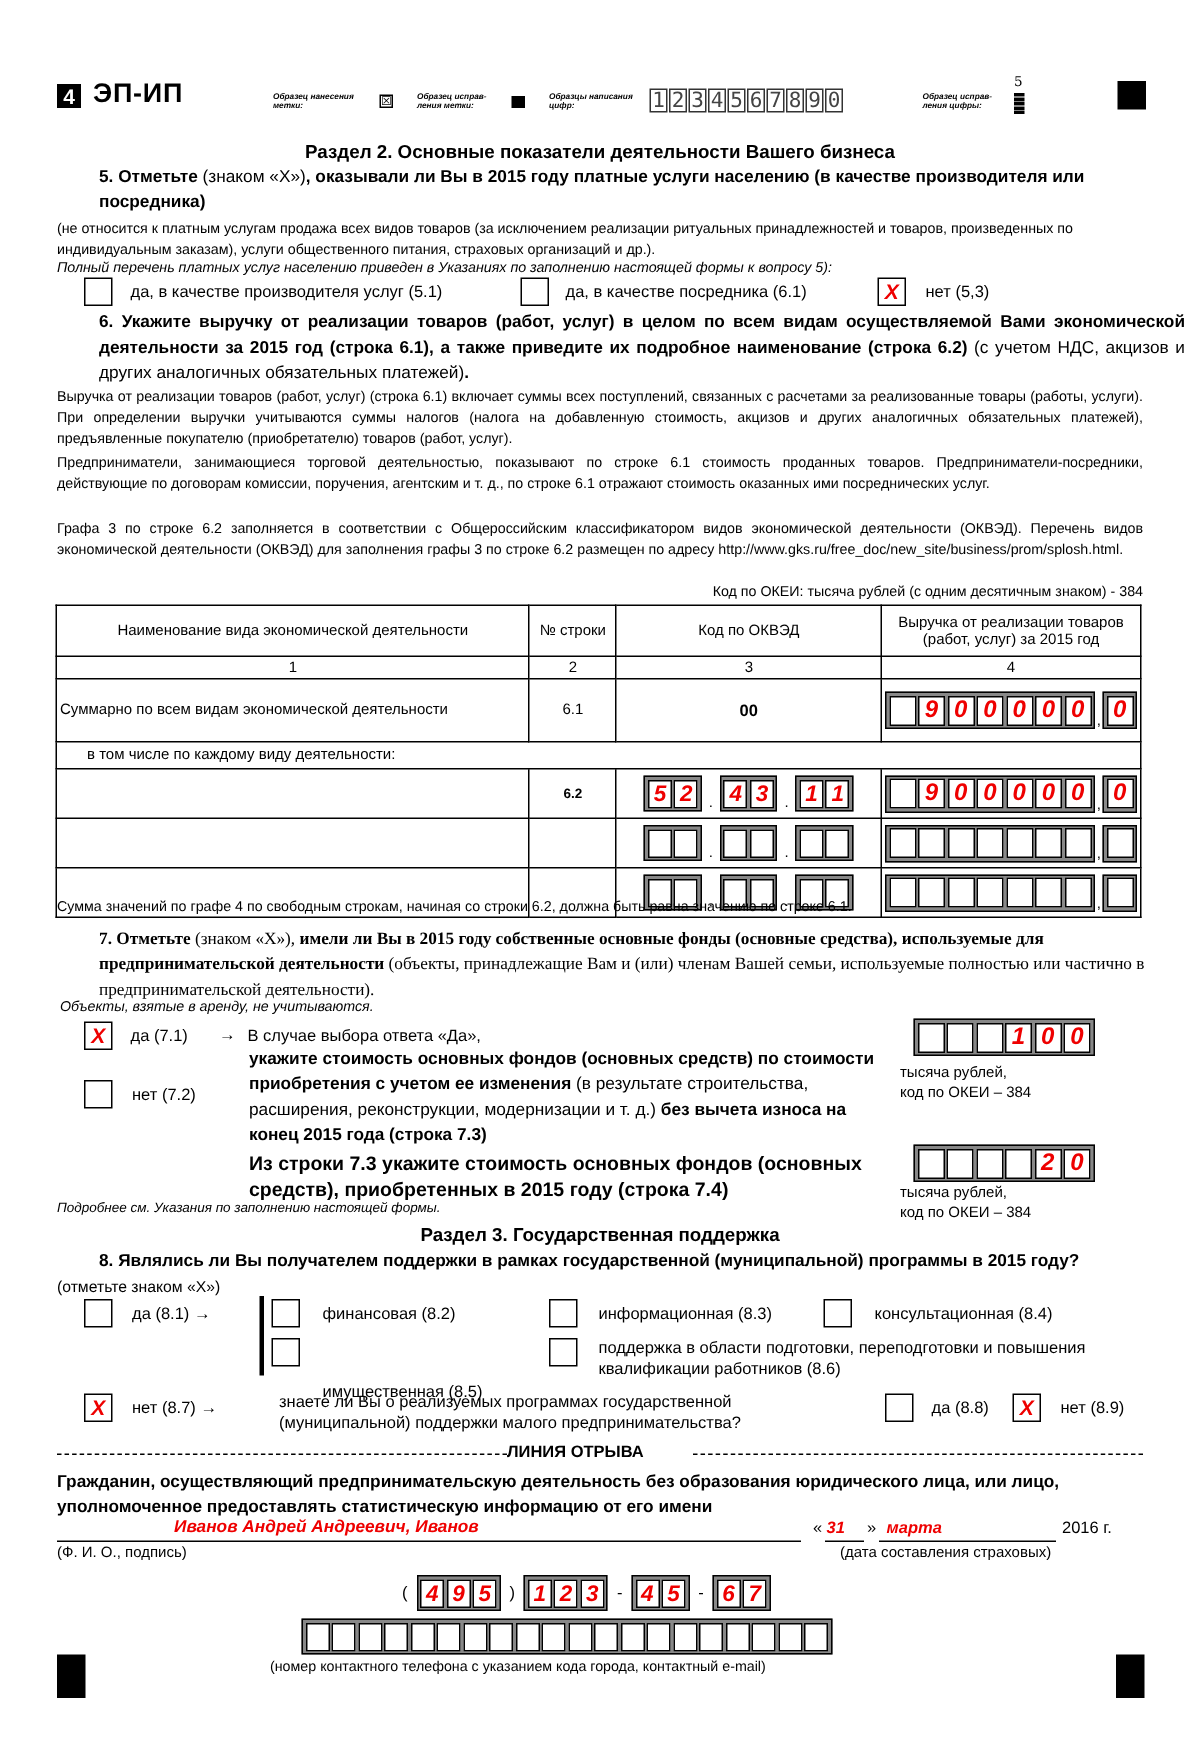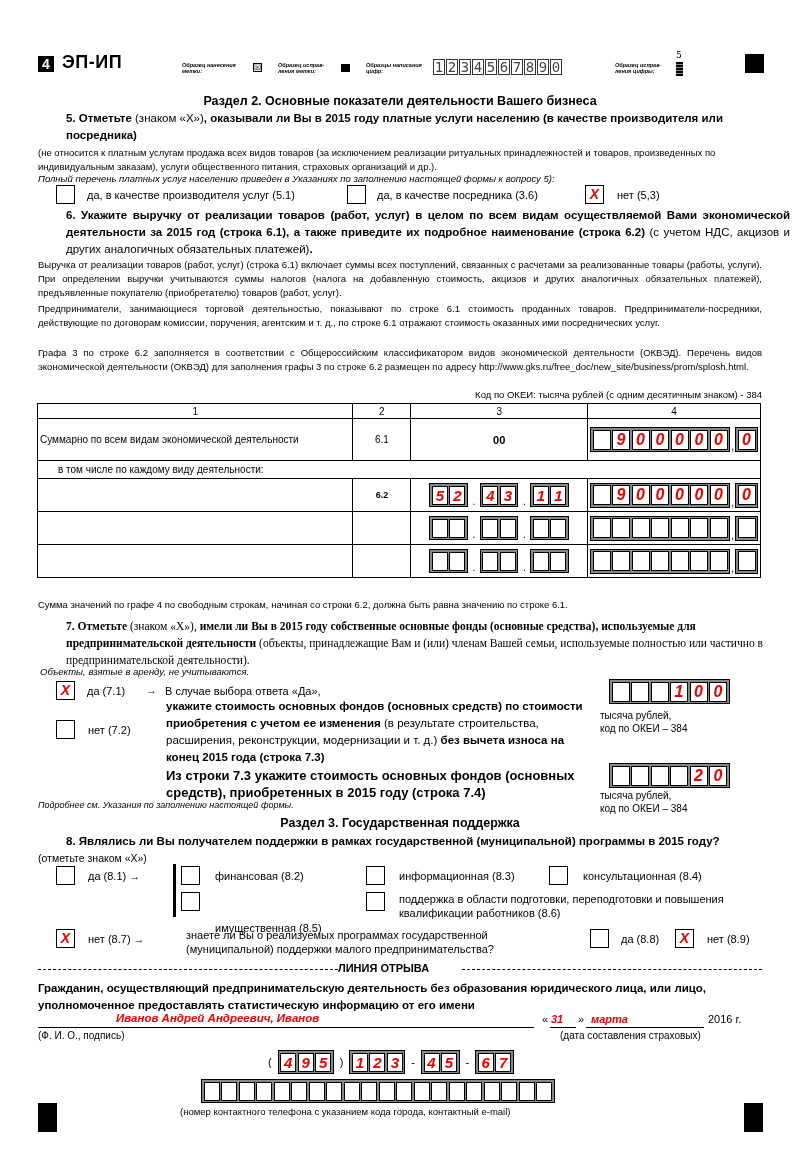--- a/index.html
+++ b/index.html
@@ -69,40 +69,46 @@
 
 <div class="q" style="top:110px;">
   <span class="b">5. Отметьте</span><span> (знаком «Х»)</span><span class="b">, оказывали ли Вы в 2015 году платные услуги населению (в качестве производителя или посредника)</span>
 </div>
 <div class="small" style="top:146px;">(не относится к платным услугам продажа всех видов товаров (за исключением реализации ритуальных принадлежностей и товаров, произведенных по индивидуальным заказам), услуги общественного питания, страховых организаций и др.).</div>
 <div class="small it" style="top:172px;">Полный перечень платных услуг населению приведен в Указаниях по заполнению настоящей формы к вопросу 5):</div>
 
 <div class="cb" style="left:56px;top:185px;"></div>
 <div class="lbl" style="left:87px;top:188px;">да, в качестве производителя услуг (5.1)</div>
 <div class="cb" style="left:347px;top:185px;"></div>
-<div class="lbl" style="left:377px;top:188px;">да, в качестве посредника (3.6)</div>
+<div class="lbl" style="left:377px;top:188px;">да, в качестве посредника (6.1)</div>
 <div class="cb checked" style="left:585px;top:185px;">X</div>
 <div class="lbl" style="left:617px;top:188px;">нет (5,3)</div>
 
 <div class="q justify" style="top:207px;">
   <span class="b">6. Укажите выручку от реализации товаров (работ, услуг) в целом по всем видам осуществляемой Вами экономической деятельности за 2015 год (строка 6.1), а также приведите их подробное наименование (строка 6.2)</span><span> (с учетом НДС, акцизов и других аналогичных обязательных платежей)</span><span class="b">.</span>
 </div>
 <div class="small justify" style="top:258px;">Выручка от реализации товаров (работ, услуг) (строка 6.1) включает суммы всех поступлений, связанных с расчетами за реализованные товары (работы, услуги). При определении выручки учитываются суммы налогов (налога на добавленную стоимость, акцизов и других аналогичных обязательных платежей), предъявленные покупателю (приобретателю) товаров (работ, услуг).</div>
 <div class="small justify" style="top:302px;">Предприниматели, занимающиеся торговой деятельностью, показывают по строке 6.1 стоимость проданных товаров. Предприниматели-посредники, действующие по договорам комиссии, поручения, агентским и т. д., по строке 6.1 отражают стоимость оказанных ими посреднических услуг.</div>
 <div class="small justify" style="top:346px;">Графа 3 по строке 6.2 заполняется в соответствии с Общероссийским классификатором видов экономической деятельности (ОКВЭД). Перечень видов экономической деятельности (ОКВЭД) для заполнения графы 3 по строке 6.2 размещен по адресу http://www.gks.ru/free_doc/new_site/business/prom/splosh.html.</div>
 <div class="abs" style="right:38px;top:389px;font-size:9.5px;">Код по ОКЕИ: тысяча рублей (с одним десятичным знаком) - 384</div>
 
 <table class="grid">
   <colgroup>
       <col style="width:316px">
       <col style="width:58px">
       <col style="width:177px">
       <col style="width:173px">
     </colgroup>
   <tbody>
+      <tr style="height:34px;">
+    <td>Наименование вида экономической деятельности</td>
+    <td>№ строки</td>
+    <td>Код по ОКВЭД</td>
+    <td>Выручка от реализации товаров (работ, услуг) за 2015 год</td>
+  </tr>
   <tr style="height:15px;">
     <td>1</td>
     <td>2</td>
     <td>3</td>
     <td>4</td>
   </tr>
   <tr style="height:42px;">
     <td style="text-align:left;padding-left:2px;">Суммарно по всем видам экономической деятельности</td>
     <td>6.1</td>
     <td class="b" style="font-size:11px;">00</td>

